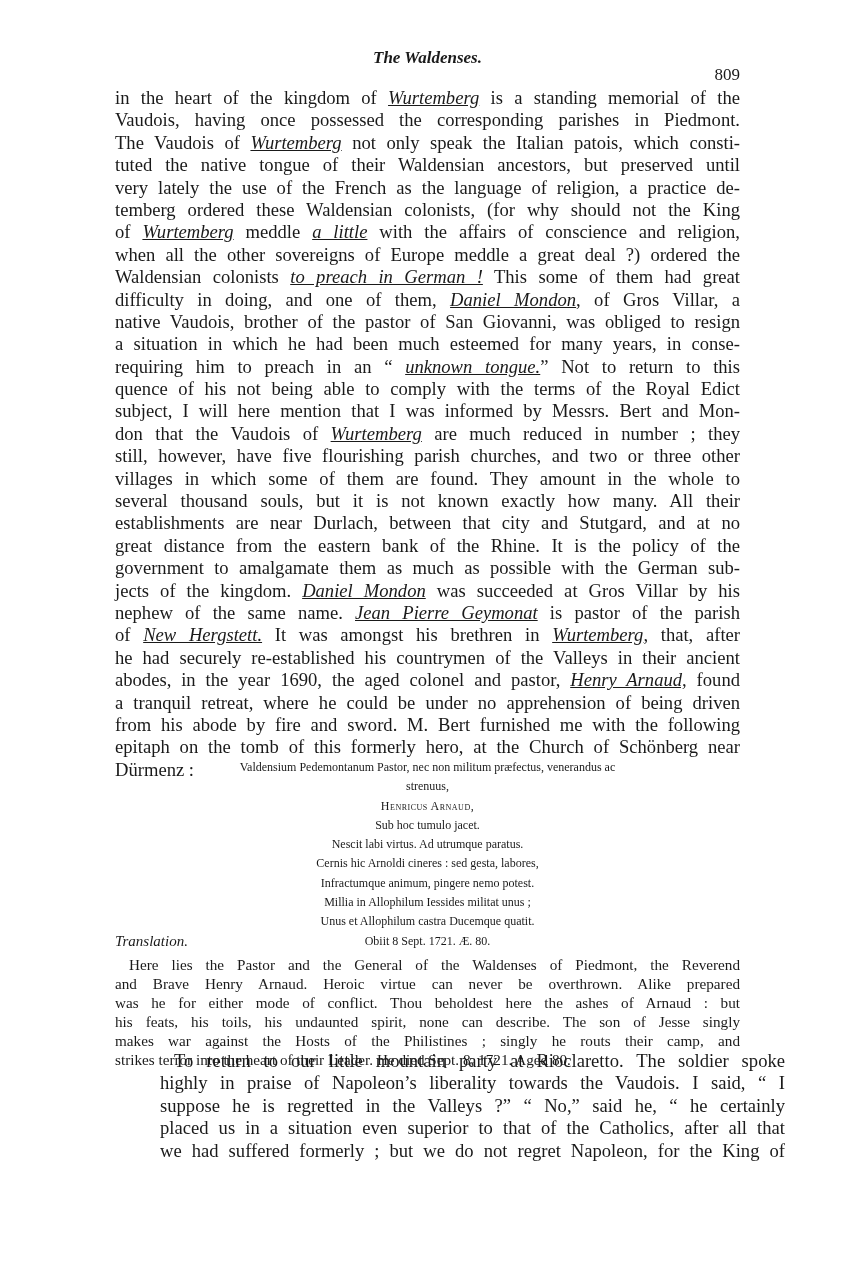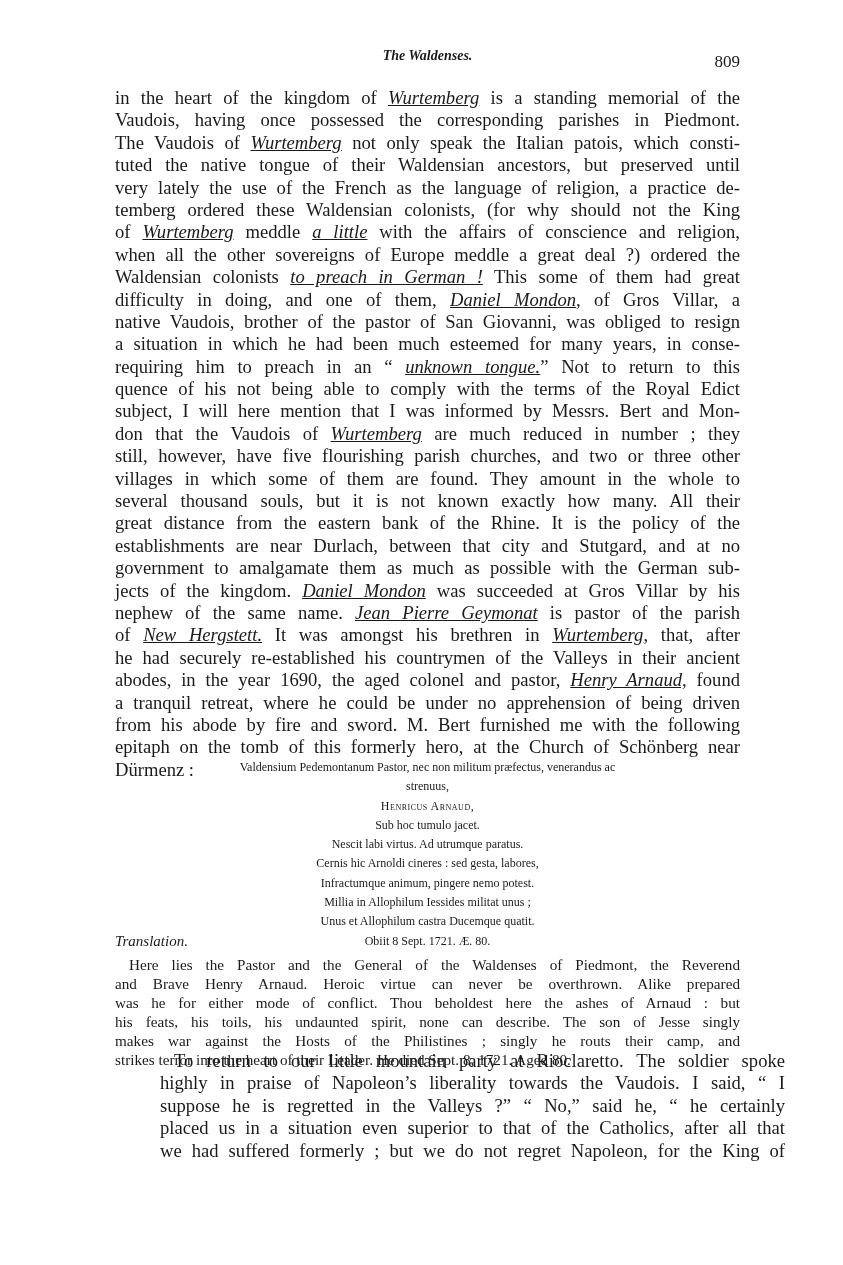--- a/index.html
+++ b/index.html
@@ -1,22 +1,22 @@
 <!DOCTYPE html>
 <html><head>
 <meta charset="utf-8">
 <style>
   html, body { margin: 0; padding: 0; background: #ffffff; }
   body { width: 843px; height: 1265px; position: relative; overflow: hidden;
          font-family: "Liberation Serif", "DejaVu Serif", serif; color: #1a1a1a; }
   .page { position: absolute; left: 0; top: 0; width: 843px; height: 1265px; }
   .header { position: absolute; top: 48px; left: 115px; width: 625px; height: 24px; }
   .running-title { position: absolute; left: 0; right: 0; text-align: center;
-                   font-style: italic; font-size: 14px; font-weight: bold; }
-  .page-number { position: absolute; right: 0; top: 4px; font-size: 17px; }
+                   font-style: italic; font-size: 17px; font-weight: bold; }
+  .page-number { position: absolute; right: 0; top: 17px; font-size: 17px; }
   .body-text { position: absolute; left: 115px; width: 625px; }
   .line { display: block; height: 22.4px; line-height: 22.4px; font-size: 18.6px;
           white-space: nowrap; text-align: justify; text-align-last: justify; }
   .line.last { text-align-last: left; }
   .epitaph { position: absolute; left: 115px; width: 625px; top: 758px; }
   .ep-line { display: block; text-align: center; font-size: 12px;
              height: 19.3px; line-height: 19.3px; white-space: nowrap; }
   .smallcaps { font-variant: small-caps; letter-spacing: 0.5px; }
   .trans-title { position: absolute; left: 115px; width: 625px; top: 933px;
                  text-align: left; font-style: italic; font-size: 15px; }
@@ -51,22 +51,22 @@
     <span class="line">difficulty in doing, and one of them, <em>Daniel Mondon</em>, of Gros Villar, a</span>
     <span class="line">native Vaudois, brother of the pastor of San Giovanni, was obliged to resign</span>
     <span class="line">a situation in which he had been much esteemed for many years, in conse-</span>
     <span class="line">requiring him to preach in an “ <em>unknown tongue.</em>” Not to return to this</span>
     <span class="line">quence of his not being able to comply with the terms of the Royal Edict</span>
     <span class="line">subject, I will here mention that I was informed by Messrs. Bert and Mon-</span>
     <span class="line">don that the Vaudois of <em>Wurtemberg</em> are much reduced in number ; they</span>
     <span class="line">still, however, have five flourishing parish churches, and two or three other</span>
     <span class="line">villages in which some of them are found. They amount in the whole to</span>
     <span class="line">several thousand souls, but it is not known exactly how many. All their</span>
+    <span class="line">establishments are near Durlach, between that city and Stutgard, and at no</span>
     <span class="line">great distance from the eastern bank of the Rhine. It is the policy of the</span>
-    <span class="line">establishments are near Durlach, between that city and Stutgard, and at no</span>
     <span class="line">government to amalgamate them as much as possible with the German sub-</span>
     <span class="line">jects of the kingdom. <em>Daniel Mondon</em> was succeeded at Gros Villar by his</span>
     <span class="line">nephew of the same name. <em>Jean Pierre Geymonat</em> is pastor of the parish</span>
     <span class="line">of <em>New Hergstett.</em> It was amongst his brethren in <em>Wurtemberg</em>, that, after</span>
     <span class="line">he had securely re-established his countrymen of the Valleys in their ancient</span>
     <span class="line">abodes, in the year 1690, the aged colonel and pastor, <em>Henry Arnaud,</em> found</span>
     <span class="line">a tranquil retreat, where he could be under no apprehension of being driven</span>
     <span class="line">from his abode by fire and sword. M. Bert furnished me with the following</span>
     <span class="line">epitaph on the tomb of this formerly hero, at the Church of Schönberg near</span>
     <span class="line last">Dürmenz :</span>

